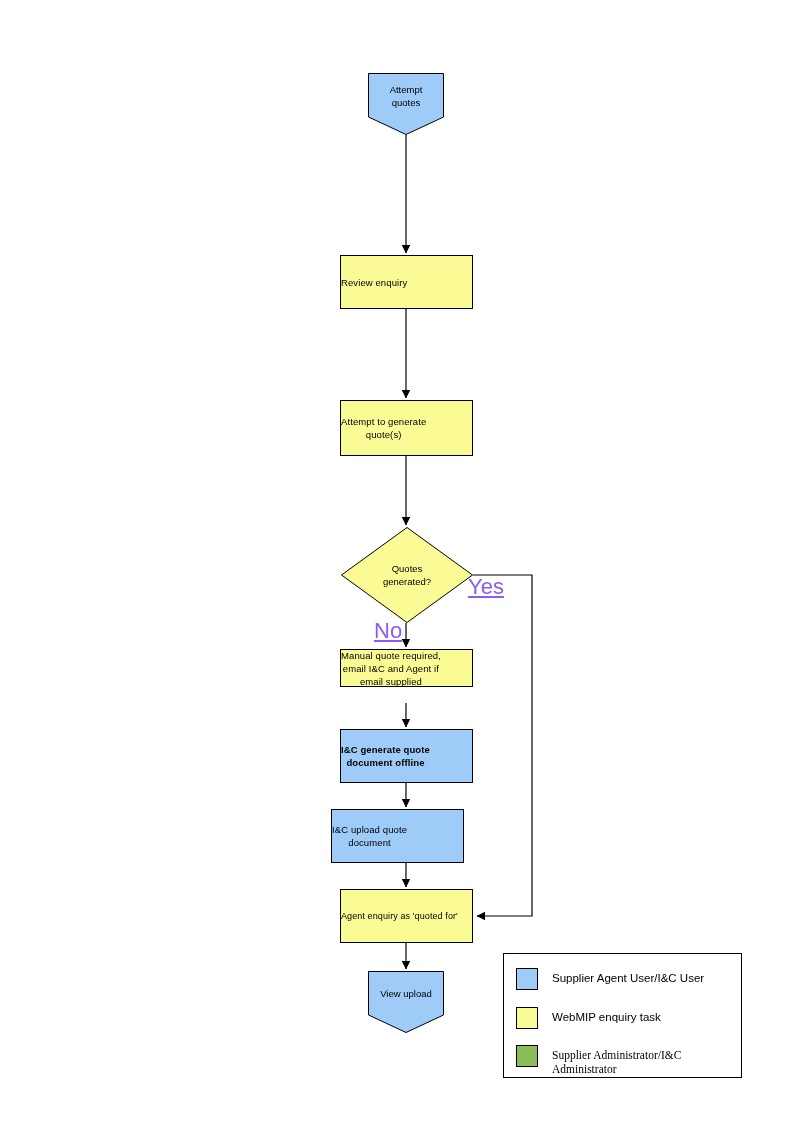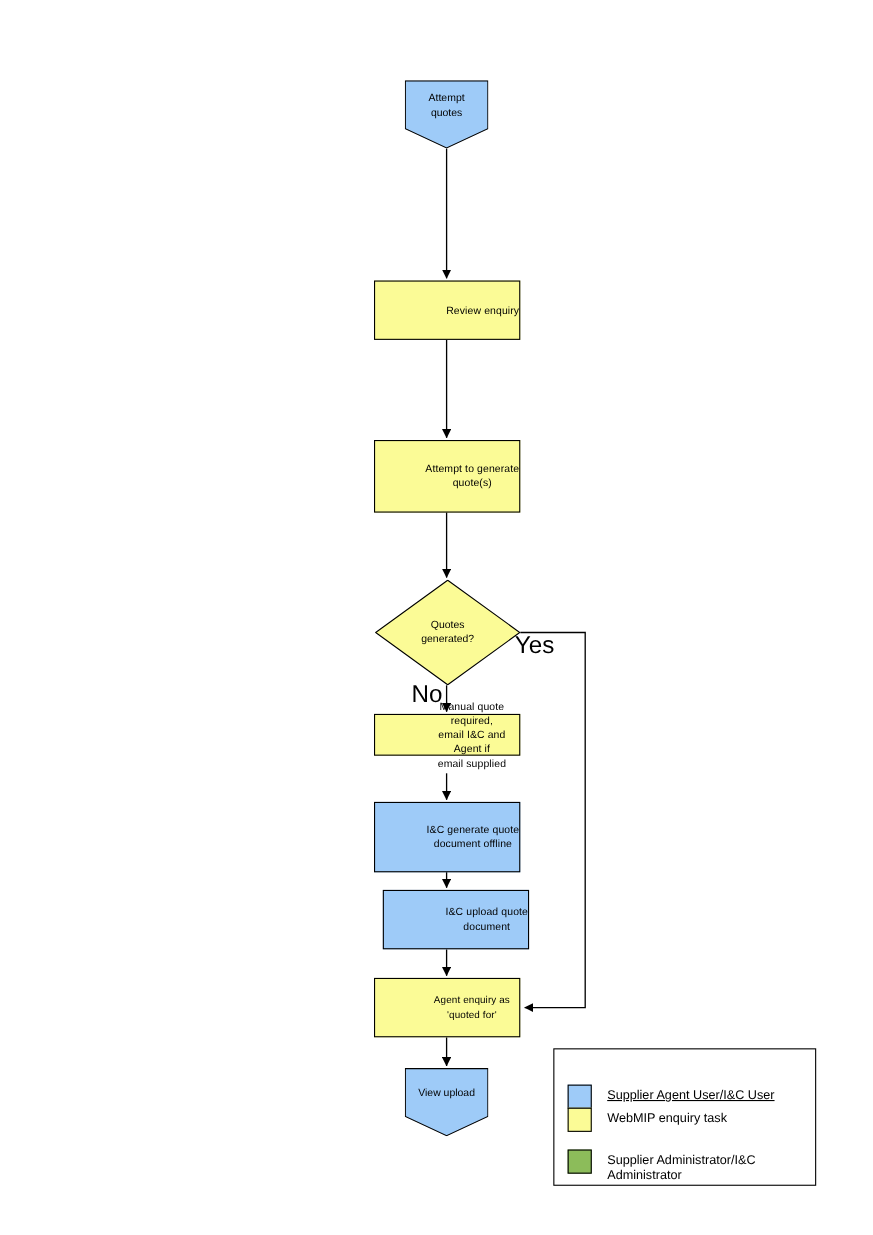--- a/index.html
+++ b/index.html
@@ -18,28 +18,27 @@
     position: absolute;
     left: 0; top: 0;
     width: 794px;
     height: 1123px;
   }
   .node {
     position: absolute;
     box-sizing: border-box;
     display: flex;
     align-items: center;
-    justify-content: flex-end;
+    justify-content: flex-start;
     text-align: center;
     color: #000000;
     font-size: 9.5px;
     line-height: 13px;
     letter-spacing: 0.1px;
     white-space: pre-line;
-    padding-left: 45px;
   }
   .rect {
     border: 1px solid #000000;
   }
   .fill-blue  { background: #9ECBF8; }
   .fill-yellow{ background: #FBFB96; }
   .fill-green { background: #8CBC5A; }
 
   
   .pentagon {
@@ -87,22 +86,23 @@
     font-size: 9.5px;
     line-height: 13px;
     color: #000;
     white-space: pre-line;
   }
 
   .branch-label {
     position: absolute;
     font-size: 22px;
     line-height: 22px;
-    color: #000000;
+    color: #8b5cf6;
     font-family: "Liberation Sans", sans-serif;
+    text-decoration: underline;
   }
 
   
   #legend {
     position: absolute;
     left: 503px;
     top: 953px;
     width: 239px;
     height: 125px;
     border: 1px solid #000000;
@@ -165,21 +165,21 @@
     <polygon points="0.5,0.5 75.5,0.5 75.5,44 38,61.5 0.5,44" fill="#9ECBF8" stroke="#000000" stroke-width="1"></polygon>
   </svg>
   <div class="pent-label">Attempt
 quotes</div>
 </div>
 
 <div class="node rect fill-yellow" style="left:340px; top:255px; width:133px; height:54px;">
   <span>Review enquiry</span>
 </div>
 
-<div class="node rect fill-yellow" style="left:340px; top:400px; width:133px; height:66px;">
+<div class="node rect fill-yellow" style="left:340px; top:400px; width:133px; height:56px;">
   <span>Attempt to generate
 quote(s)</span>
 </div>
 
 <div class="diamond" style="left:341px; top:527px; width:132px; height:96px;">
   <svg class="dia-shape" viewBox="0 0 132 96" preserveAspectRatio="none">
     <polygon points="66,0.5 131.5,48 66,95.5 0.5,48" fill="#FBFB96" stroke="#000000" stroke-width="1"></polygon>
   </svg>
   <div class="dia-label">Quotes
 generated?</div>
@@ -187,48 +187,48 @@
 
 <div class="branch-label" style="left:468px; top:576px;">Yes</div>
 <div class="branch-label" style="left:374px; top:620px;text-align:right;">No</div>
 
 <div class="node rect fill-yellow" style="left:340px; top:649px; width:133px; height:38px;">
   <span>Manual quote required,
 email I&amp;C and Agent if
 email supplied</span>
 </div>
 
-<div class="node rect fill-blue" style="left:340px; top:729px; width:133px; height:64px;">
+<div class="node rect fill-blue" style="left:340px; top:729px; width:133px; height:54px;font-weight:bold;">
   <span>I&amp;C generate quote
 document offline</span>
 </div>
 
-<div class="node rect fill-blue" style="left:348px; top:809px; width:133px; height:54px;">
+<div class="node rect fill-blue" style="left:331px; top:809px; width:133px; height:54px;">
   <span>I&amp;C upload quote
 document</span>
 </div>
 
 <div class="node rect fill-yellow" style="left:340px; top:889px; width:133px; height:54px; font-size:9px;">
   <span>Agent enquiry as 'quoted for'</span>
 </div>
 
 <div class="pentagon" style="left:368px; top:971px; width:76px; height:62px;">
   <svg class="pent-shape" viewBox="0 0 76 62" preserveAspectRatio="none">
     <polygon points="0.5,0.5 75.5,0.5 75.5,44 38,61.5 0.5,44" fill="#9ECBF8" stroke="#000000" stroke-width="1"></polygon>
   </svg>
   <div class="pent-label">View upload</div>
 </div>
 
 <div id="legend">
-  <div class="legend-row" style="top:32px;text-decoration:underline;">
+  <div class="legend-row" style="top:14px;">
     <div class="legend-swatch fill-blue"></div>
     <div class="legend-text">Supplier Agent User/I&amp;C User</div>
   </div>
   <div class="legend-row" style="top:53px;">
     <div class="legend-swatch fill-yellow"></div>
     <div class="legend-text">WebMIP enquiry task</div>
   </div>
-  <div class="legend-row" style="top:91px;">
+  <div class="legend-row" style="top:91px;font-family:Liberation Serif, serif;">
     <div class="legend-swatch fill-green"></div>
     <div class="legend-text">Supplier Administrator/I&amp;C
 Administrator</div>
   </div>
 </div>
 
 </body></html>

